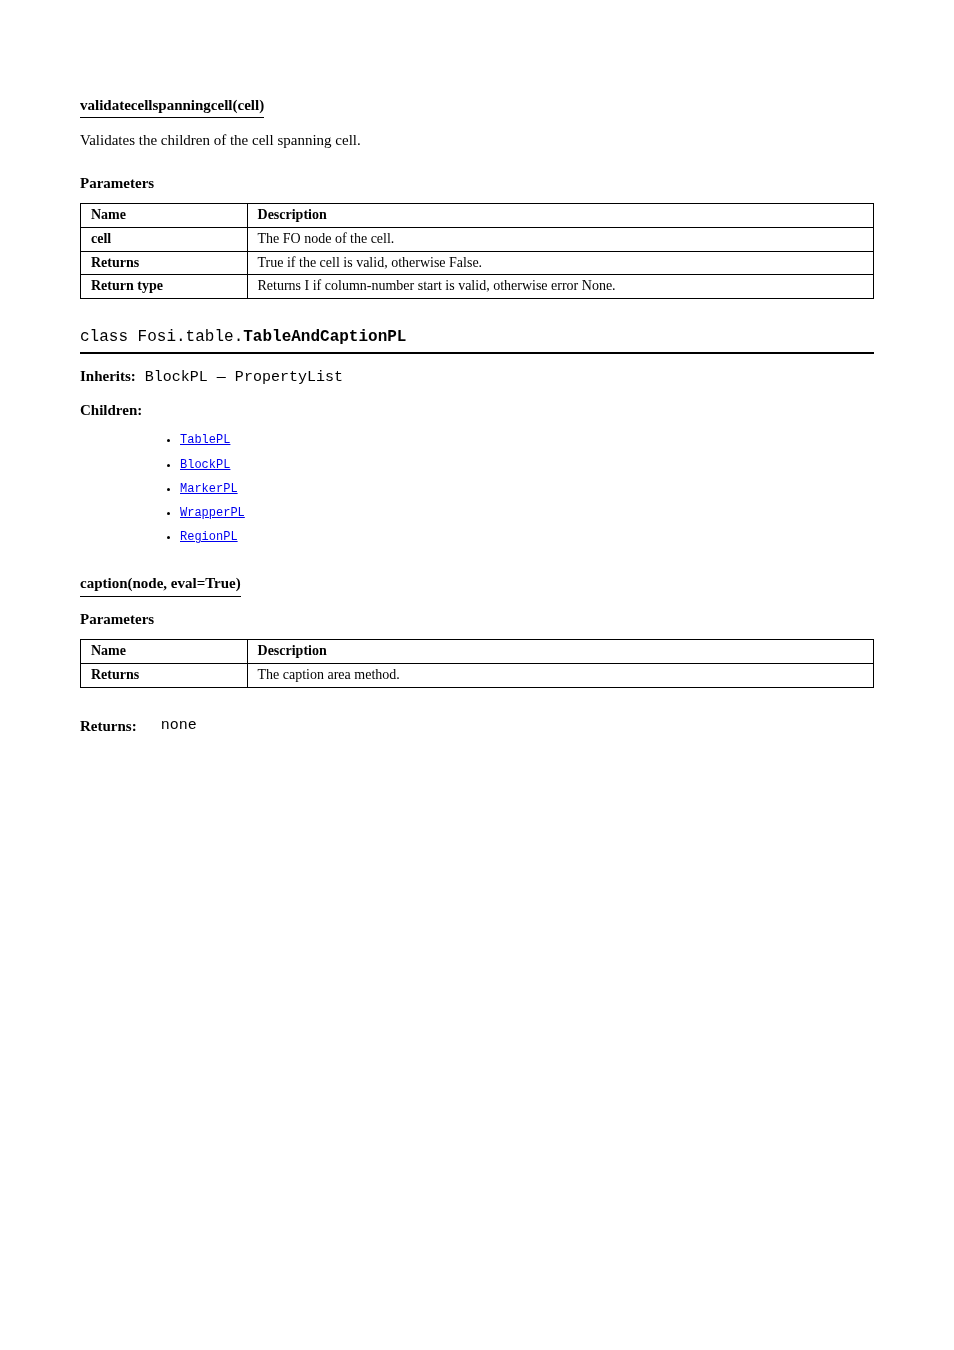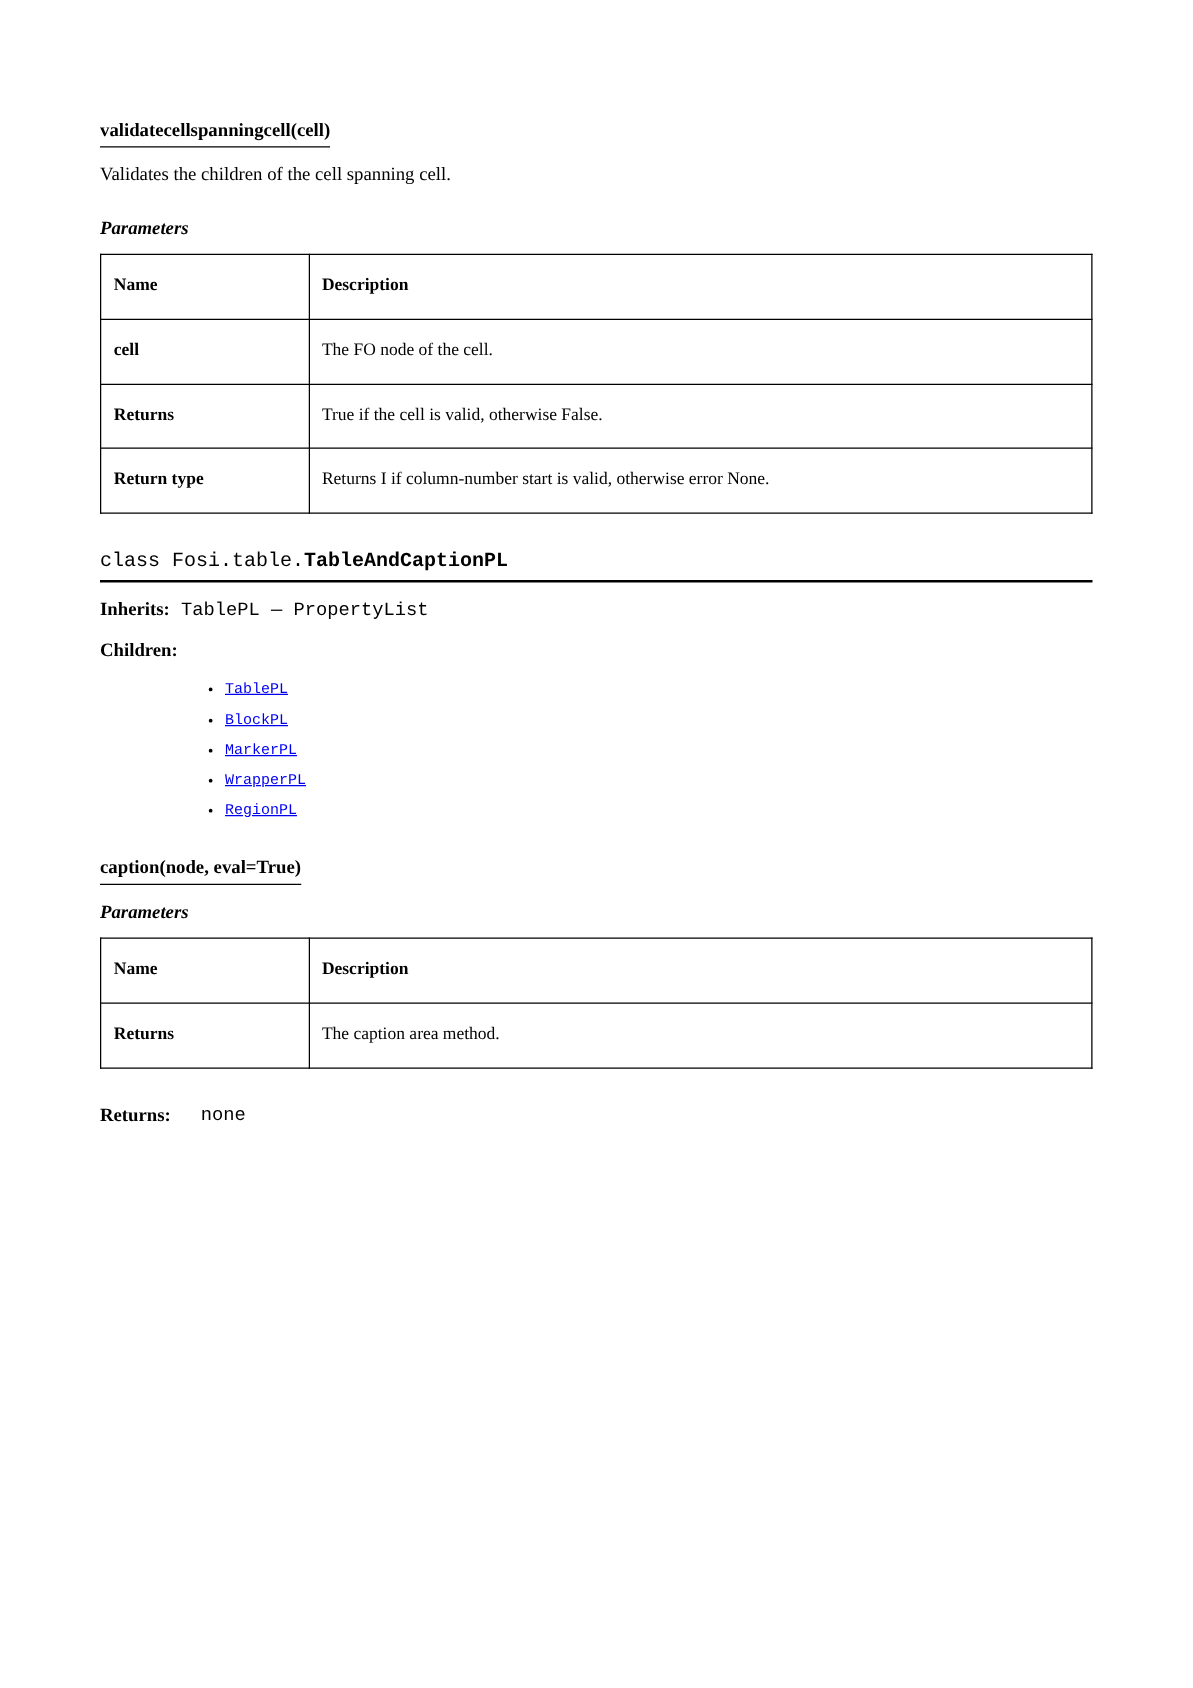--- a/index.html
+++ b/index.html
@@ -17,29 +17,29 @@
   h3.method-sig {
     font-family: Liberation Serif, serif;
     font-weight: bold;
     font-size: 15px;
     border-bottom: 1px solid #000;
     padding-bottom: 2px;
     margin-bottom: 12px;
     display: inline-block;
   }
   .method-desc { margin-bottom: 22px; }
-  .param-label { font-weight: bold; margin-bottom: 10px; font-style: italic; }
+  .param-label { font-weight: bold; margin-bottom: 10px; }
   table.param-table {
     width: 100%;
     border-collapse: collapse;
     margin-bottom: 28px;
   }
   table.param-table td {
     border: 1px solid #000;
-    padding: 16px 10px;
+    padding: 2px 10px;
     vertical-align: top;
     font-size: 14px;
   }
   table.param-table td:first-child { width: 21%; font-weight: bold; }
   table.param-table tr.header td { font-weight: bold; }
   .returns-row { display: flex; gap: 24px; margin-bottom: 28px; }
   .returns-row .label { font-weight: bold; }
   h2.class-title {
     font-family: "Courier New", Courier, monospace;
     font-weight: bold;
@@ -86,21 +86,21 @@
   </tbody>
     </table>
 </div>
 
 <div class="section">
   <h2 class="class-title">
     <span class="thin">class Fosi.table.</span><span>TableAndCaptionPL</span>
   </h2>
   <p class="inherits">
     <span class="label">Inherits:</span>
-    <span class="mono">TablePL — PropertyList</span>
+    <span class="mono">BlockPL — PropertyList</span>
   </p>
   <p class="children-label">Children:</p>
   <ul class="children-list">
     <li><a href="#">TablePL</a></li>
     <li><a href="#">BlockPL</a></li>
     <li><a href="#">MarkerPL</a></li>
     <li><a href="#">WrapperPL</a></li>
     <li><a href="#">RegionPL</a></li>
   </ul>
 </div>

